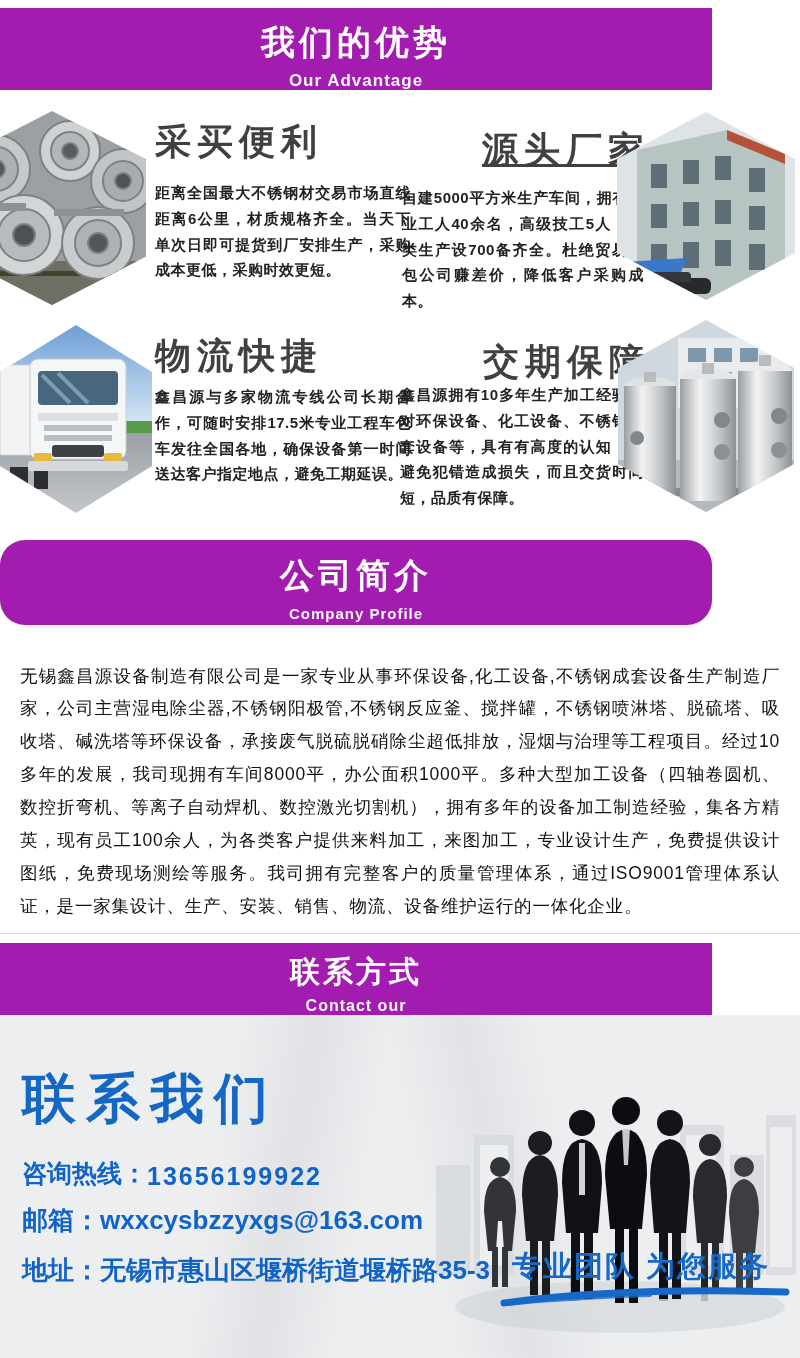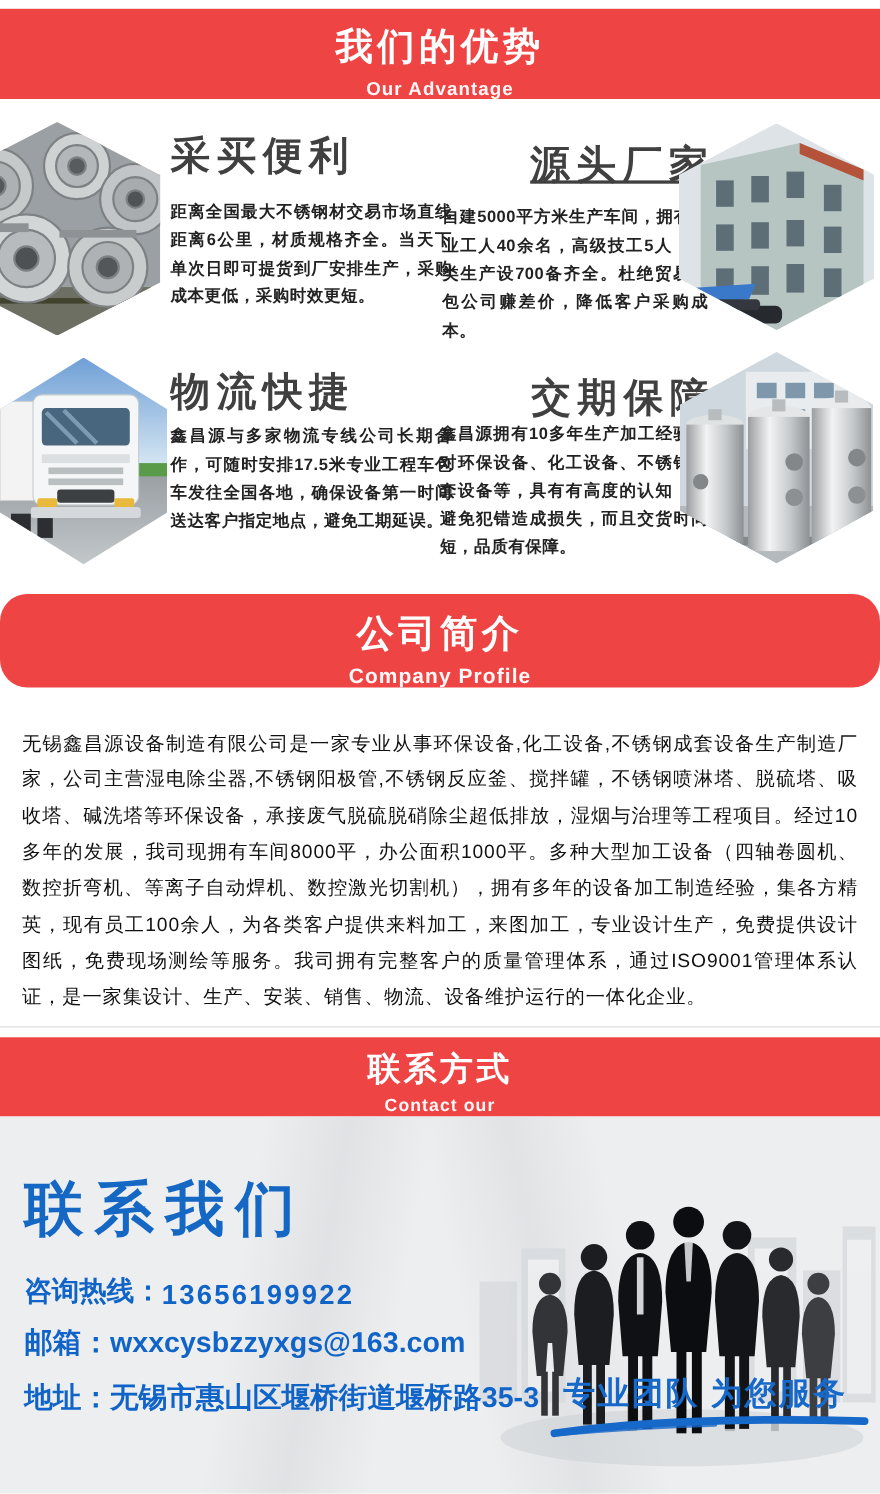--- a/index.html
+++ b/index.html
@@ -1,28 +1,28 @@
 <!DOCTYPE html>
 <html><head>
 <meta charset="utf-8">
 <style>
   html,body{margin:0;padding:0;background:#ffffff;}
   .page{position:relative;width:800px;height:1358px;background:#ffffff;overflow:hidden;
         font-family:"Liberation Sans","DejaVu Sans",sans-serif;}
 
   
-  .banner{position:absolute;left:0;width:800px;background:#ef4444;color:#ffffff;text-align:center;}
+  .banner{position:absolute;left:0;width:712px;background:#a21caf;color:#ffffff;text-align:center;}
   .banner .b-title{font-weight:bold;letter-spacing:4px;}
   .banner .b-sub{font-weight:700;letter-spacing:1px;opacity:.96;}
   .banner-advantage{top:8px;height:82px;}
   .banner-advantage .b-title{font-size:34px;padding-top:12px;}
   .banner-advantage .b-sub{font-size:17px;margin-top:5px;}
   .banner-profile{top:540px;height:85px;border-radius:25px;}
   .banner-profile .b-title{font-size:34px;padding-top:13px;}
-  .banner-profile .b-sub{font-size:19px;margin-top:6px;}
+  .banner-profile .b-sub{font-size:15px;margin-top:6px;}
   .banner-contact{top:943px;height:72px;}
   .banner-contact .b-title{font-size:30px;padding-top:9px;letter-spacing:3px;}
   .banner-contact .b-sub{font-size:16px;margin-top:4px;}
 
   
   .hex{position:absolute;clip-path:polygon(50% 0%,100% 25%,100% 75%,50% 100%,0% 75%,0% 25%);overflow:hidden;}
   .hex svg{display:block;width:100%;height:100%;}
   .adv-title{position:absolute;color:#404040;font-weight:bold;font-size:36px;letter-spacing:6px;}
   .adv-text{position:absolute;color:#222222;font-size:15px;line-height:1.72;font-weight:600;
             text-align:justify;letter-spacing:.5px;}

